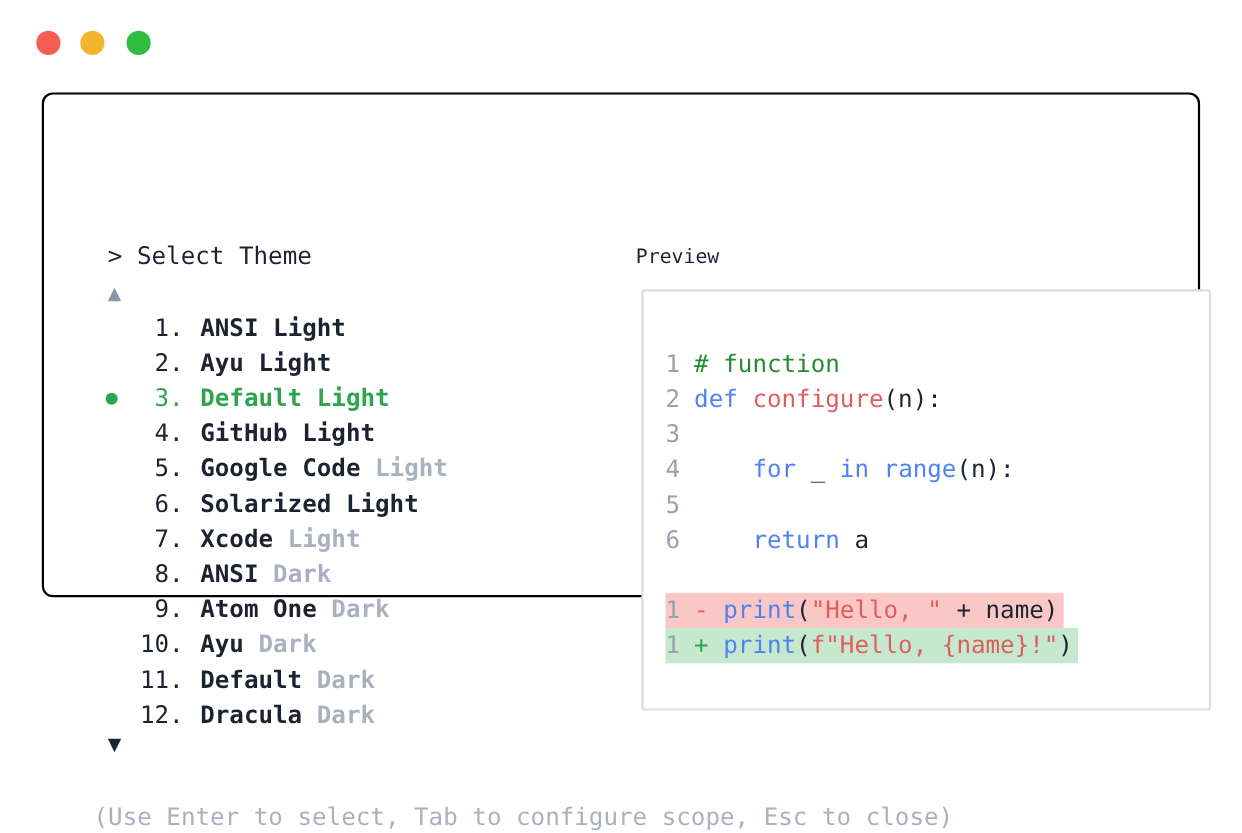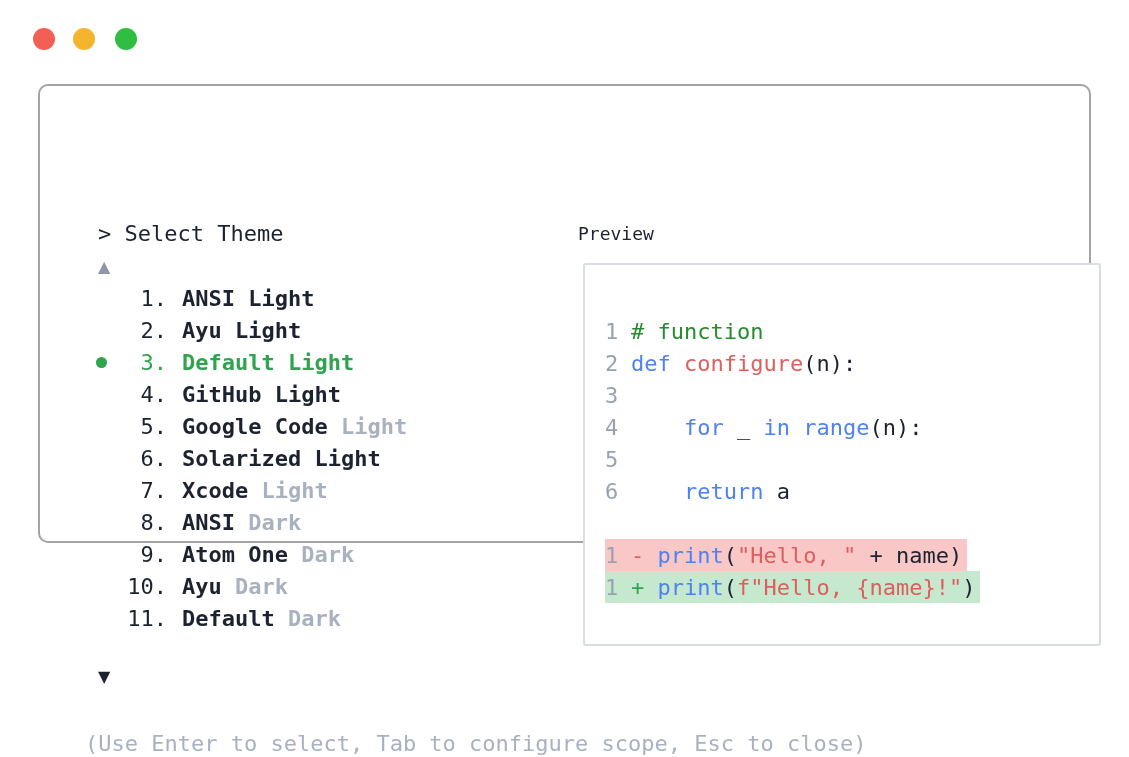--- a/index.html
+++ b/index.html
@@ -6,21 +6,21 @@
   html, body { width: 1129px; height: 757px; background: #ffffff; overflow: hidden; }
   body { font-family: "DejaVu Sans Mono", "Liberation Mono", monospace; color: var(--c-plain); }
 
   .light { position: absolute; width: 22px; height: 22px; border-radius: 50%; top: 28px; cursor: pointer; }
   .light.close    { left: 33px;  background: var(--wc-close); }
   .light.minimize { left: 73px;  background: var(--wc-minimize); }
   .light.maximize { left: 115px; background: var(--wc-maximize); }
 
   .panel {
     position: absolute; left: 38px; top: 84px; width: 1053px; height: 459px;
-    border: 2px solid #a3a3a3; border-radius: 10px; background: #ffffff;
+    border: 2px solid #000000; border-radius: 10px; background: #ffffff;
   }
 
   .picker-title { position: absolute; left: 58px; top: 132px; font-size: 22px; line-height: 32px; color: var(--c-plain); white-space: pre; }
   .preview-label { position: absolute; left: 538px; top: 132px; font-size: 18px; line-height: 32px; color: var(--c-plain); }
 
   .scroll-up   { position: absolute; left: 58px; top: 169px; font-size: 16px; line-height: 24px; color: #8d97a9; cursor: pointer; font-family: "DejaVu Sans", sans-serif; }
   .scroll-down { position: absolute; left: 58px; top: 579px; font-size: 16px; line-height: 24px; color: #1c2230; cursor: pointer; font-family: "DejaVu Sans", sans-serif; }
 
   .theme-list { position: absolute; left: 56px; top: 196px; }
   .trow { display: flex; align-items: center; height: 32px; font-size: 22px; white-space: pre; cursor: pointer; }
@@ -73,20 +73,21 @@
         <div class="trow"><span class="dotcell"></span><span class="numcell">2.</span><span class="lblcell"><span>Ayu </span><span class="variant">Light</span></span></div>
         <div class="trow selected"><span class="dotcell"></span><span class="numcell">3.</span><span class="lblcell"><span>Default </span><span class="variant">Light</span></span></div>
         <div class="trow"><span class="dotcell"></span><span class="numcell">4.</span><span class="lblcell"><span>GitHub </span><span class="variant">Light</span></span></div>
         <div class="trow"><span class="dotcell"></span><span class="numcell">5.</span><span class="lblcell"><span>Google Code </span><span class="variant muted">Light</span></span></div>
         <div class="trow"><span class="dotcell"></span><span class="numcell">6.</span><span class="lblcell"><span>Solarized </span><span class="variant">Light</span></span></div>
         <div class="trow"><span class="dotcell"></span><span class="numcell">7.</span><span class="lblcell"><span>Xcode </span><span class="variant muted">Light</span></span></div>
         <div class="trow"><span class="dotcell"></span><span class="numcell">8.</span><span class="lblcell"><span>ANSI </span><span class="variant muted">Dark</span></span></div>
         <div class="trow"><span class="dotcell"></span><span class="numcell">9.</span><span class="lblcell"><span>Atom One </span><span class="variant muted">Dark</span></span></div>
         <div class="trow"><span class="dotcell"></span><span class="numcell">10.</span><span class="lblcell"><span>Ayu </span><span class="variant muted">Dark</span></span></div>
         <div class="trow"><span class="dotcell"></span><span class="numcell">11.</span><span class="lblcell"><span>Default </span><span class="variant muted">Dark</span></span></div>
+        <div class="trow"><span class="dotcell"></span><span class="numcell">12.</span><span class="lblcell"><span>Dracula </span><span class="variant muted">Dark</span></span></div>
       </div>
 
     <div class="scroll-down">▼</div>
 
     <div class="preview-label">Preview</div>
 
     <div class="preview-box">
       <div class="code">
           <div class="cline">
             <span class="linewrap">

